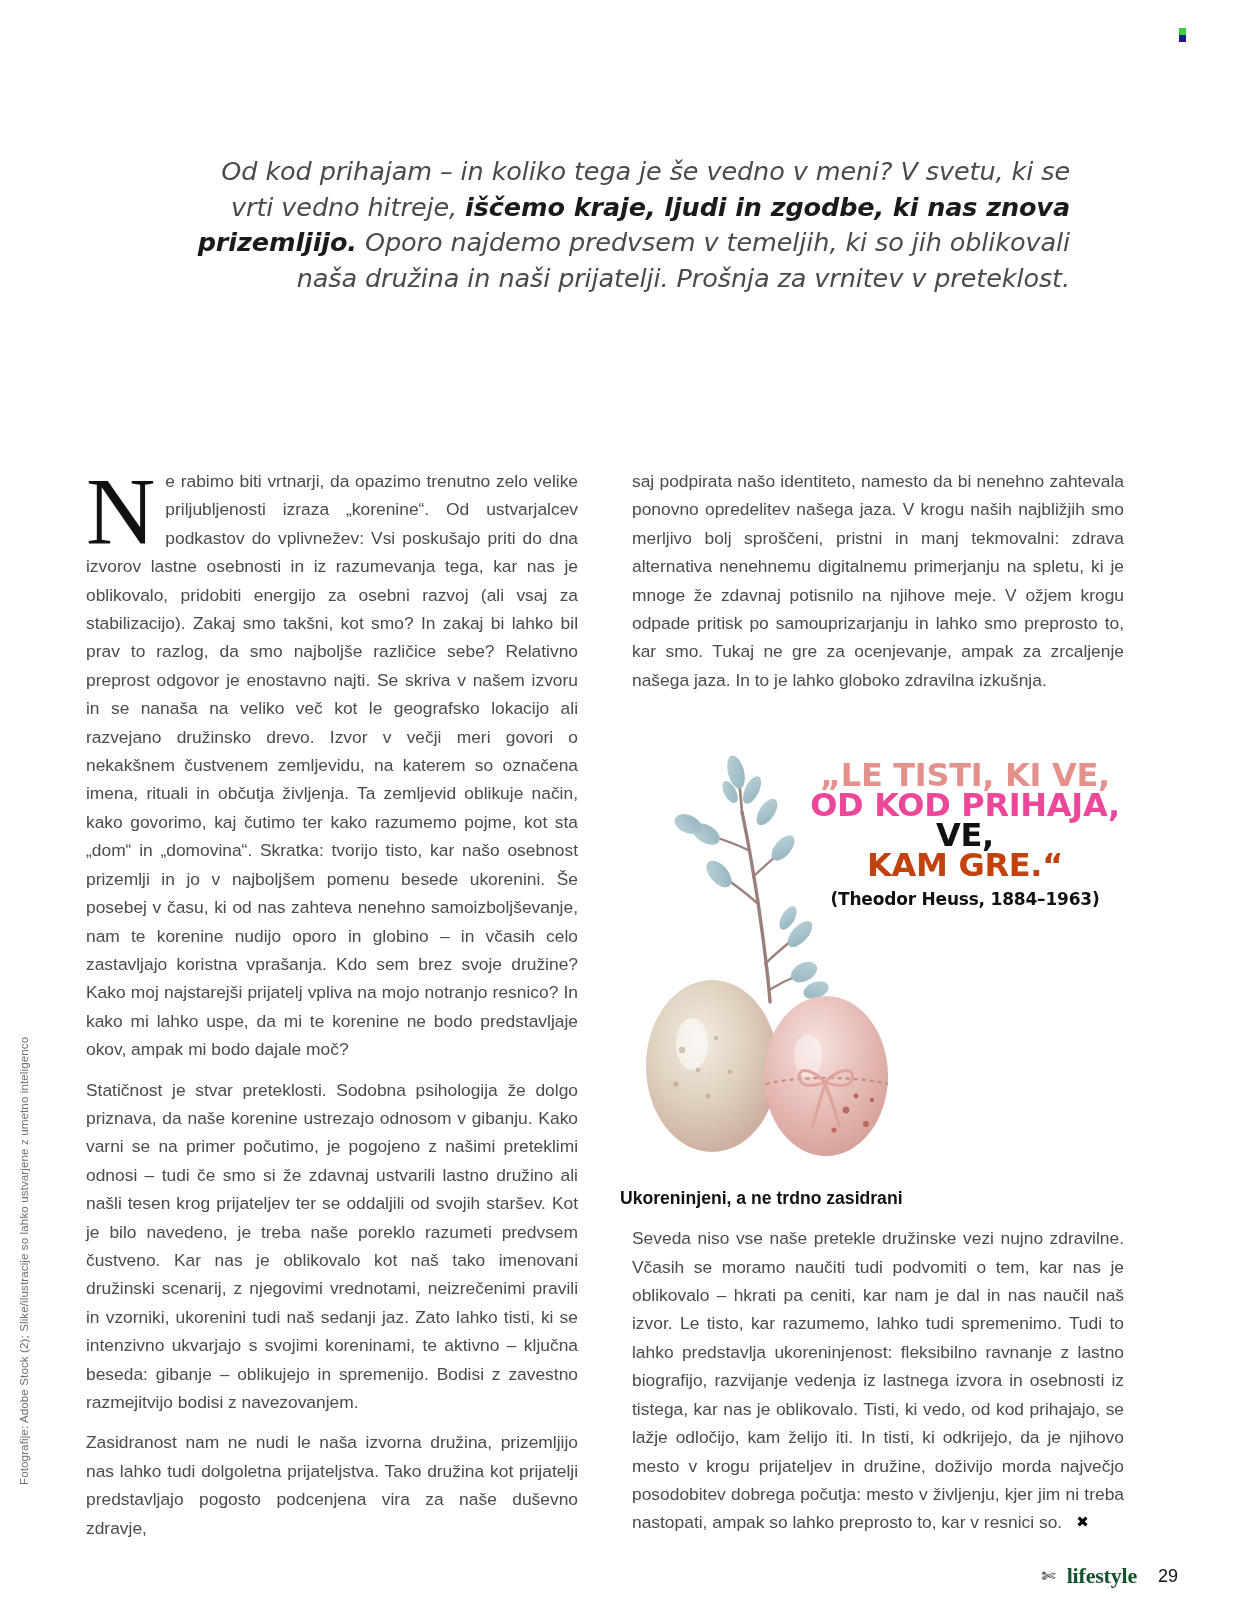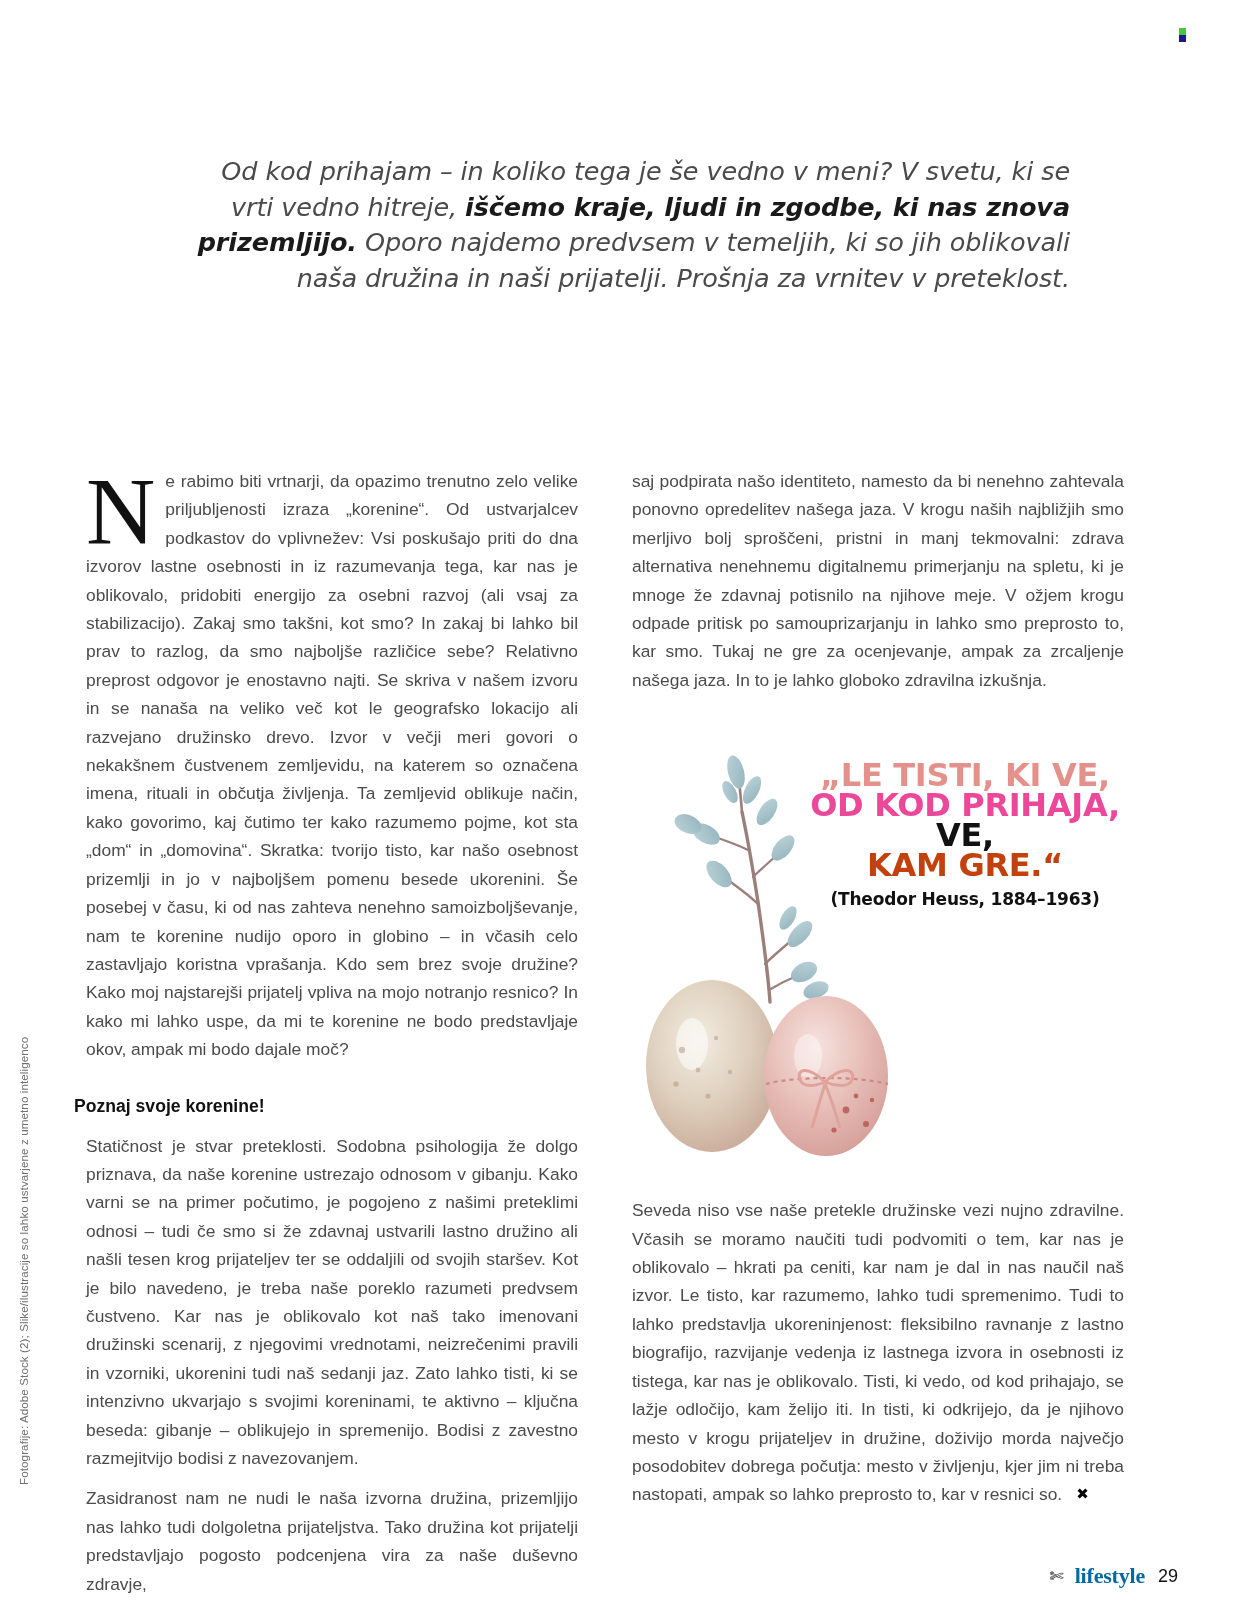--- a/index.html
+++ b/index.html
@@ -150,53 +150,53 @@
   }
   .footer-glyph {
     font-size: 17px;
     color: #111;
     line-height: 1;
   }
   .footer-brand {
     font-family: "Liberation Serif", serif;
     font-weight: bold;
     font-size: 22px;
-    color: #0369a1;
+    color: #14532d;
     letter-spacing: -0.2px;
   }
   .footer-page {
     font-size: 18px;
     color: #111;
-    margin-left: 2px;
+    margin-left: 10px;
   }
 </style>
 </head>
 <body>
 
 <div class="reg-mark">
   <i style="background:#ffffff"></i>
   <i style="background:#3dcc3d"></i>
   <i style="background:#ffffff"></i>
   <i style="background:#1a1a8c"></i>
 </div>
 
 <div class="lede">
   <span>Od kod prihajam – in koliko tega je še vedno v meni? V svetu, ki se vrti vedno hitreje, </span><b>iščemo kraje, ljudi in zgodbe, ki nas znova prizemljijo.</b><span> Oporo najdemo predvsem v temeljih, ki so jih oblikovali naša družina in naši prijatelji. Prošnja za vrnitev v preteklost.</span>
 </div>
 
 <div class="col col-left">
   <p class="dropcap-para">Ne rabimo biti vrtnarji, da opazimo trenutno zelo velike priljubljenosti izraza „korenine“. Od ustvarjalcev podkastov do vplivnežev: Vsi poskušajo priti do dna izvorov lastne osebnosti in iz razumevanja tega, kar nas je oblikovalo, pridobiti energijo za osebni razvoj (ali vsaj za stabilizacijo). Zakaj smo takšni, kot smo? In zakaj bi lahko bil prav to razlog, da smo najboljše različice sebe? Relativno preprost odgovor je enostavno najti. Se skriva v našem izvoru in se nanaša na veliko več kot le geografsko lokacijo ali razvejano družinsko drevo. Izvor v večji meri govori o nekakšnem čustvenem zemljevidu, na katerem so označena imena, rituali in občutja življenja. Ta zemljevid oblikuje način, kako govorimo, kaj čutimo ter kako razumemo pojme, kot sta „dom“ in „domovina“. Skratka: tvorijo tisto, kar našo osebnost prizemlji in jo v najboljšem pomenu besede ukorenini. Še posebej v času, ki od nas zahteva nenehno samoizboljševanje, nam te korenine nudijo oporo in globino – in včasih celo zastavljajo koristna vprašanja. Kdo sem brez svoje družine? Kako moj najstarejši prijatelj vpliva na mojo notranjo resnico? In kako mi lahko uspe, da mi te korenine ne bodo predstavljaje okov, ampak mi bodo dajale moč?</p>
-  <h2 class="subhead">Poznaj svoje korenine!</h2>
   <p>Statičnost je stvar preteklosti. Sodobna psihologija že dolgo priznava, da naše korenine ustrezajo odnosom v gibanju. Kako varni se na primer počutimo, je pogojeno z našimi preteklimi odnosi – tudi če smo si že zdavnaj ustvarili lastno družino ali našli tesen krog prijateljev ter se oddaljili od svojih staršev. Kot je bilo navedeno, je treba naše poreklo razumeti predvsem čustveno. Kar nas je oblikovalo kot naš tako imenovani družinski scenarij, z njegovimi vrednotami, neizrečenimi pravili in vzorniki, ukorenini tudi naš sedanji jaz. Zato lahko tisti, ki se intenzivno ukvarjajo s svojimi koreninami, te aktivno – ključna beseda: gibanje – oblikujejo in spremenijo. Bodisi z zavestno razmejitvijo bodisi z navezovanjem.</p>
   <p>Zasidranost nam ne nudi le naša izvorna družina, prizemljijo nas lahko tudi dolgoletna prijateljstva. Tako družina kot prijatelji predstavljajo pogosto podcenjena vira za naše duševno zdravje,</p>
 </div>
 
 <div class="col col-right">
   <p>saj podpirata našo identiteto, namesto da bi nenehno zahtevala ponovno opredelitev našega jaza. V krogu naših najbližjih smo merljivo bolj sproščeni, pristni in manj tekmovalni: zdrava alternativa nenehnemu digitalnemu primerjanju na spletu, ki je mnoge že zdavnaj potisnilo na njihove meje. V ožjem krogu odpade pritisk po samouprizarjanju in lahko smo preprosto to, kar smo. Tukaj ne gre za ocenjevanje, ampak za zrcaljenje našega jaza. In to je lahko globoko zdravilna izkušnja.</p>
   <div style="height:478px"></div>
+  <h2 class="subhead" style="margin-top:0">Ukoreninjeni, a ne trdno zasidrani</h2>
   <p><span>Seveda niso vse naše pretekle družinske vezi nujno zdravilne. Včasih se moramo naučiti tudi podvomiti o tem, kar nas je oblikovalo – hkrati pa ceniti, kar nam je dal in nas naučil naš izvor. Le tisto, kar razumemo, lahko tudi spremenimo. Tudi to lahko predstavlja ukoreninjenost: fleksibilno ravnanje z lastno biografijo, razvijanje vedenja iz lastnega izvora in osebnosti iz tistega, kar nas je oblikovalo. Tisti, ki vedo, od kod prihajajo, se lažje odločijo, kam želijo iti. In tisti, ki odkrijejo, da je njihovo mesto v krogu prijateljev in družine, doživijo morda največjo posodobitev dobrega počutja: mesto v življenju, kjer jim ni treba nastopati, ampak so lahko preprosto to, kar v resnici so.</span><span class="endmark">✖</span></p>
 </div>
 
 <div class="figure">
 
   <svg width="330" height="490" viewBox="0 0 330 490">
     <defs>
       <radialGradient id="eggL" cx="40%" cy="35%" r="72%">
         <stop offset="0%" stop-color="#f2ece2"></stop>
         <stop offset="52%" stop-color="#ded0bd"></stop>

